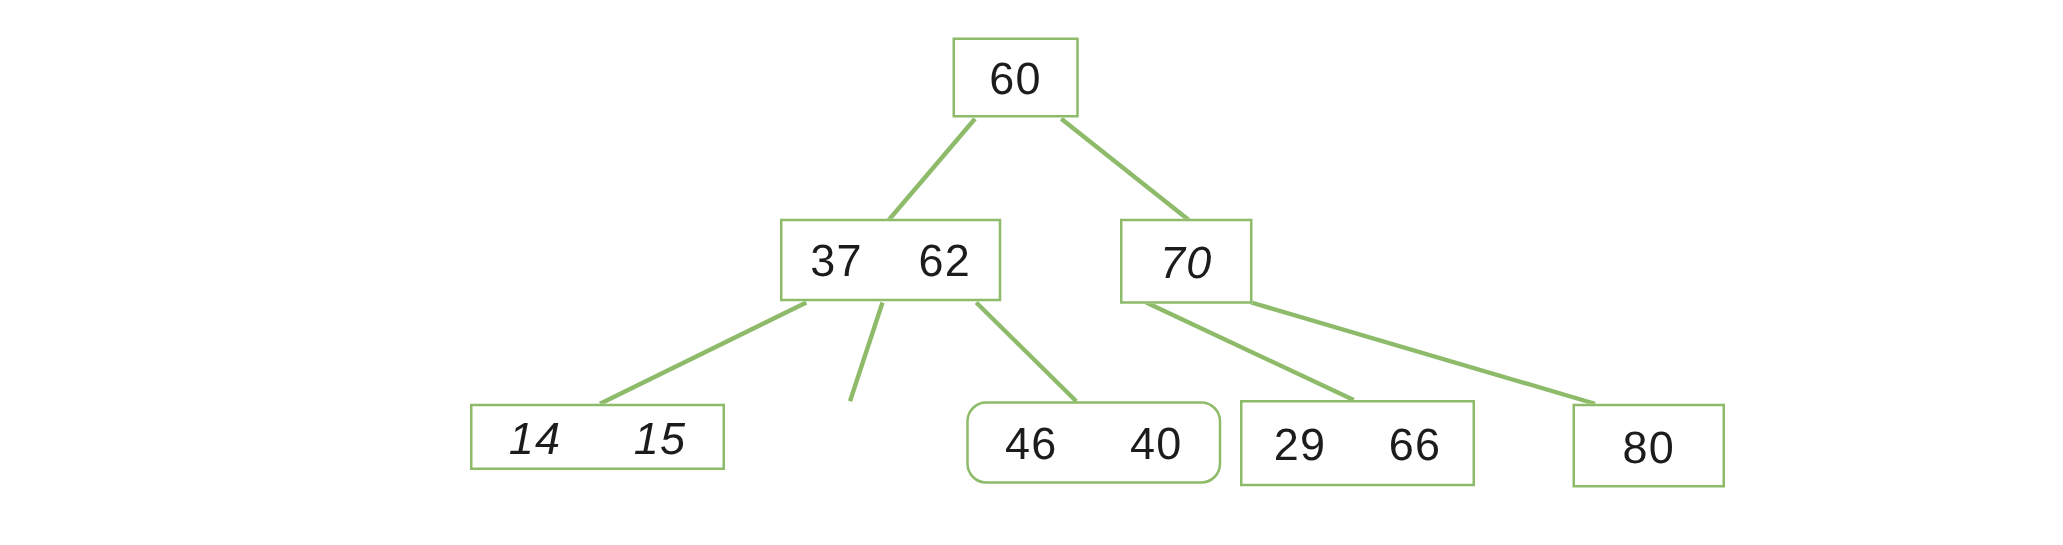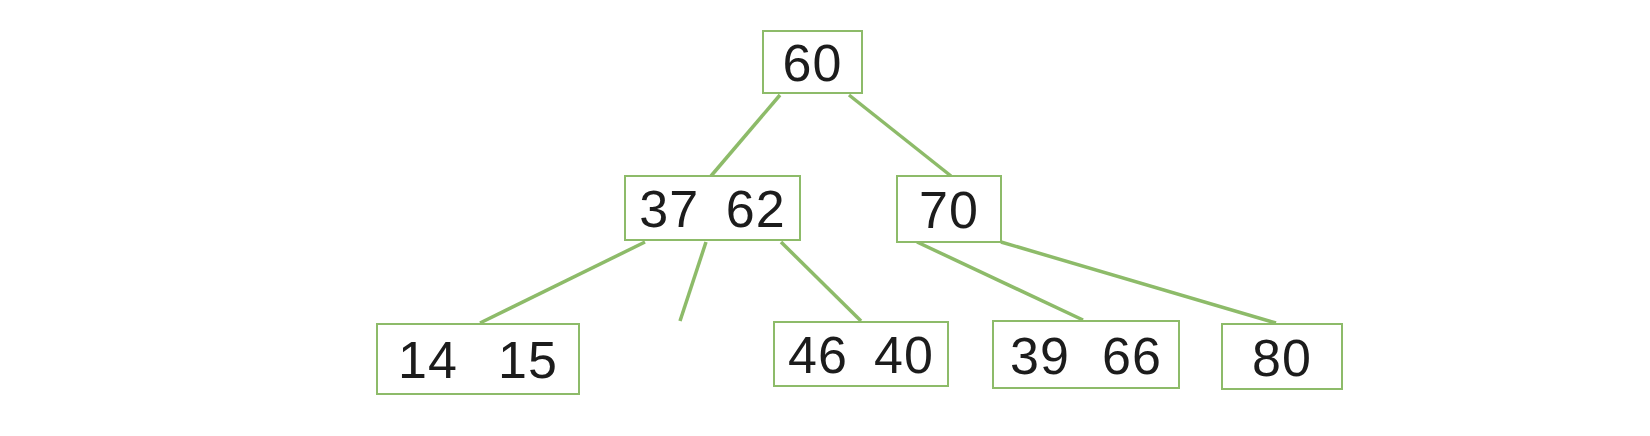--- a/index.html
+++ b/index.html
@@ -28,38 +28,38 @@
   }
   .node {
     position: absolute;
     box-sizing: border-box;
     background: #ffffff;
     border: 2.5px solid #8dbb69;
     display: flex;
     align-items: center;
     justify-content: flex-end;
     color: #1c1c1c;
-    font-size: 52px;
+    font-size: 36px;
     letter-spacing: 1px;
     line-height: 1;
   }
   .node .key {
     flex: 1;
     text-align: center;
     padding-top: 2px;
   }
   
   .n-60    { left: 762px;  top: 30px;  width: 101px; height: 64px; }
   .n-25-37 { left: 624px;  top: 175px; width: 177px; height: 66px; }
-  .n-70    { left: 896px;  top: 175px; width: 106px; height: 68px; }
-  .n-14-15 { left: 376px;  top: 323px; width: 204px; height: 72px; }
+  .n-70    { left: 896px;  top: 175px; width: 106px; height: 68px; font-style: italic; }
+  .n-14-15 { left: 376px;  top: 323px; width: 204px; height: 53px; font-style: italic; }
   .n-34    { left: 617px;  top: 321px; width: 125px; height: 65px; }
-  .n-46-50 { left: 773px;  top: 321px; width: 176px; height: 66px; }
+  .n-46-50 { left: 773px;  top: 321px; width: 204px; height: 66px; border-radius: 16px; }
   .n-62-66 { left: 992px;  top: 320px; width: 188px; height: 69px; }
-  .n-80    { left: 1221px; top: 323px; width: 122px; height: 67px; }
+  .n-80    { left: 1258px; top: 323px; width: 122px; height: 67px; }
 </style>
 </head>
 <body>
 
 <div class="canvas">
 
   <svg class="edges-layer" width="1650" height="436" viewBox="0 0 1650 436" xmlns="http://www.w3.org/2000/svg">
     <line x1="780" y1="95" x2="711" y2="176"></line>
     <line x1="849" y1="95" x2="951" y2="176"></line>
     <line x1="645" y1="242" x2="480" y2="323"></line>
@@ -87,21 +87,21 @@
     <span class="key">15</span>
   </div>
 
 
   <div class="node n-46-50">
     <span class="key">46</span>
     <span class="key">40</span>
   </div>
 
   <div class="node n-62-66">
-    <span class="key">39</span>
+    <span class="key">29</span>
     <span class="key">66</span>
   </div>
 
   <div class="node n-80">
     <span class="key">80</span>
   </div>
 
 </div>
 
 </body></html>

